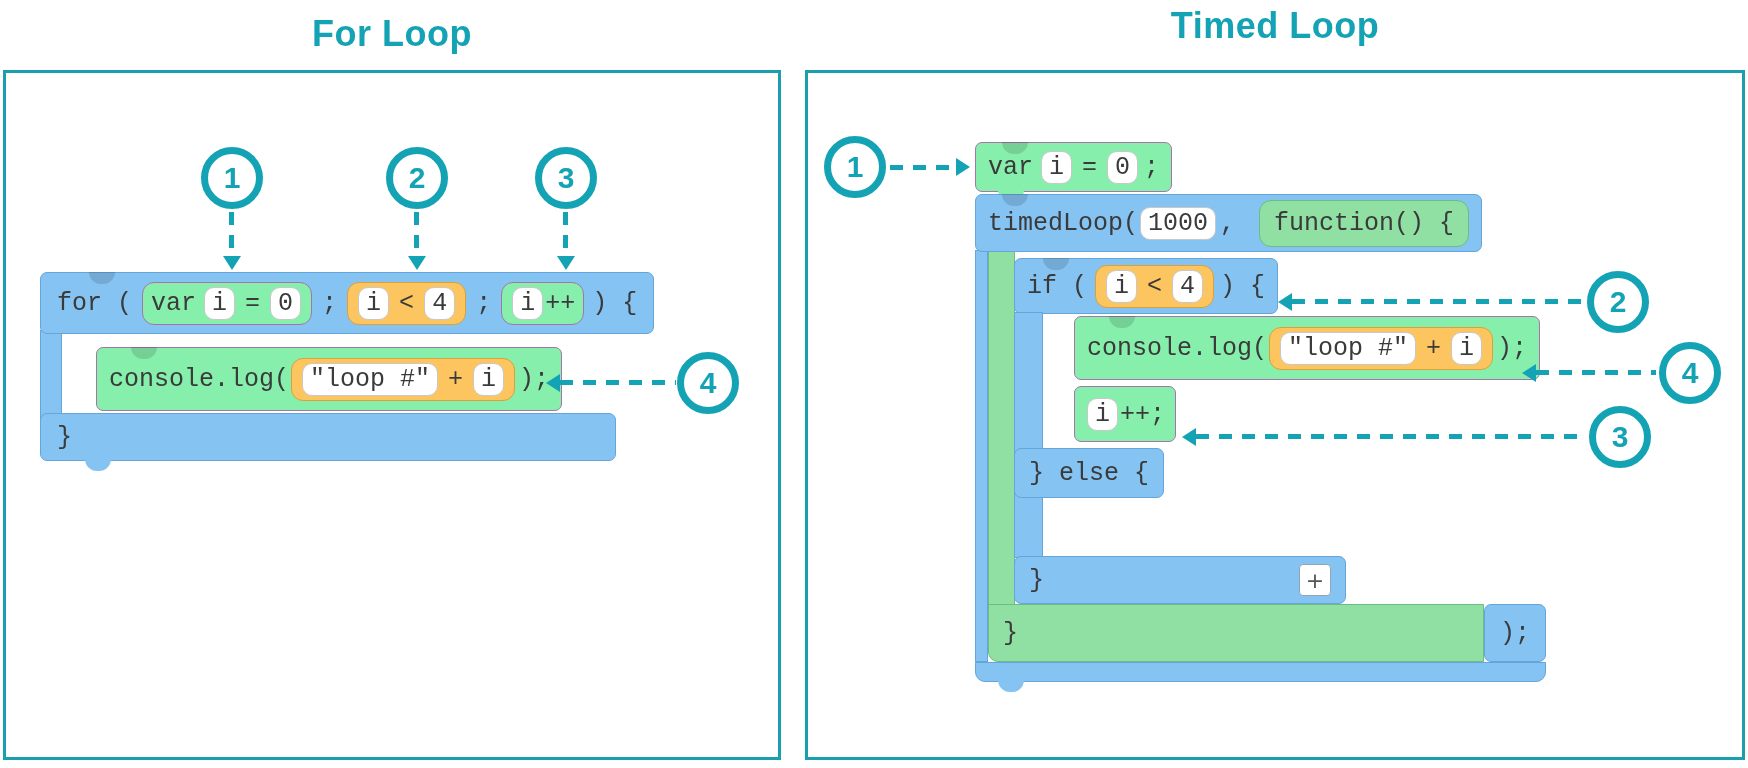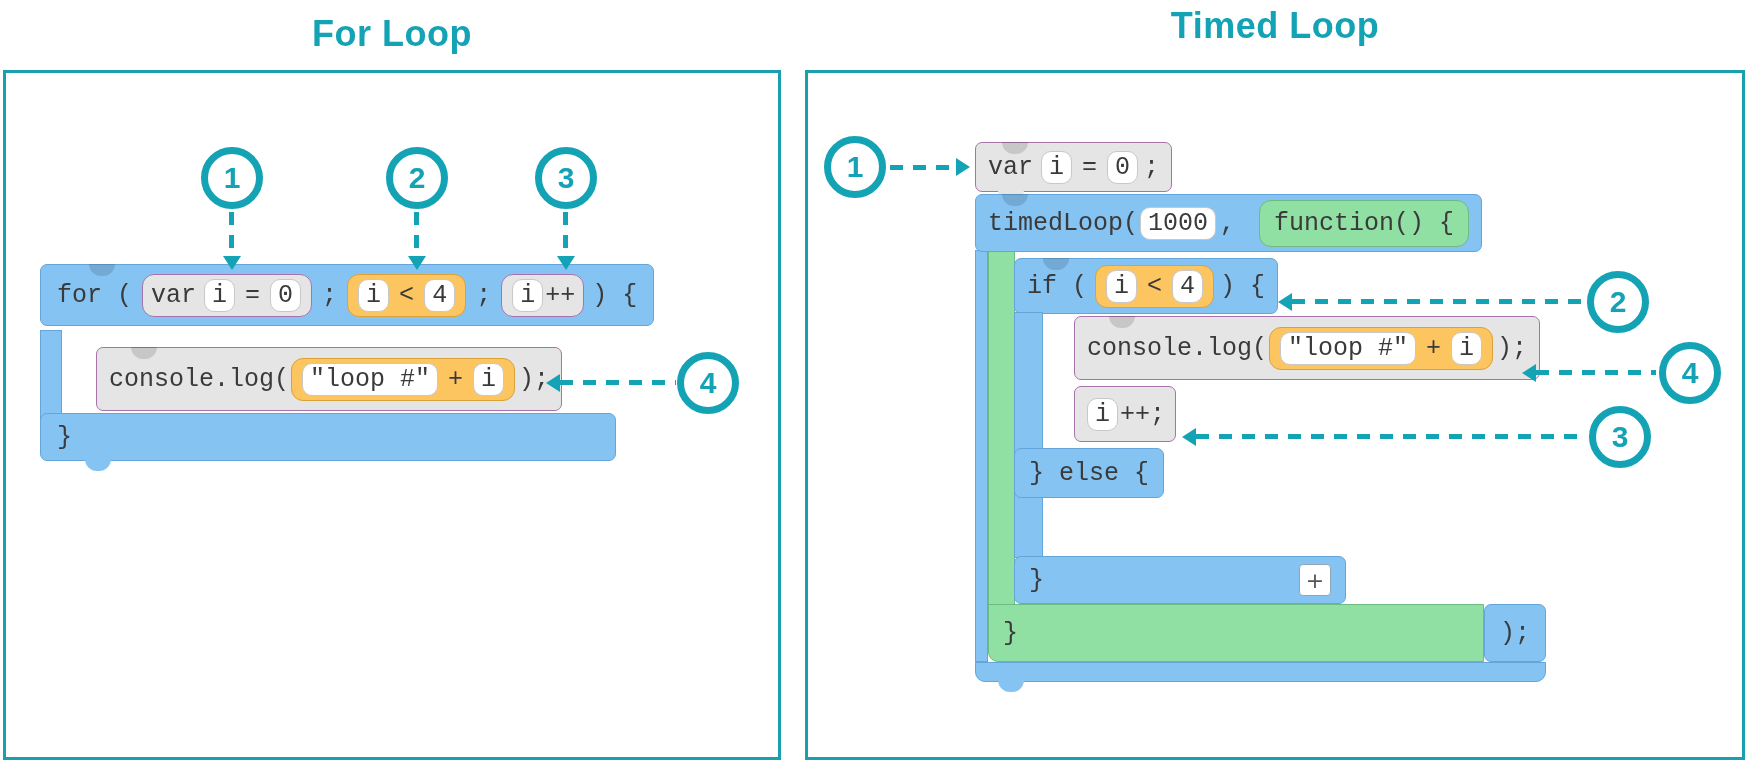--- a/index.html
+++ b/index.html
@@ -7,21 +7,21 @@
          font-family:"Liberation Sans", sans-serif;}
   .title{position:absolute;text-align:center;font-size:36px;font-weight:bold;color:#14A3B4;
          letter-spacing:.5px;}
   .panel{position:absolute;border:3px solid #1A9FAF;box-sizing:border-box;background:#fff;}
   
   .block{position:absolute;display:flex;align-items:center;white-space:pre;
          font-family:"Liberation Mono", monospace;font-size:25px;color:#3a3a3a;
          border-radius:7px;box-sizing:border-box;}
   .rect{position:absolute;box-sizing:border-box;}
   .blue{background:#85C3F2;border:1px solid #64A5DA;}
-  .purple{background:#e5e5e5;border:1px solid #A873AB;}
+  .purple{background:#86efac;border:1px solid #A873AB;}
   .orange{background:#FDC55F;border:1px solid #D9A139;}
   .green{background:#90DFA3;border:1px solid #6CBC84;}
   .inline{position:static;display:inline-flex;align-items:center;border-radius:12px;
           padding:4px 8px;}
   .pill{background:#fff;border:1px solid #C8C8C8;border-radius:10px;padding:1px 7px;
         margin:0 2px;color:#3a3a3a;}
   .notch{position:absolute;top:-1px;width:26px;height:12px;background:rgba(0,0,0,.13);
          border-radius:0 0 13px 13px;}
   .bump{position:absolute;bottom:-11px;width:26px;height:12px;background:inherit;
         border-radius:0 0 13px 13px;}
@@ -45,21 +45,21 @@
 </style>
 </head>
 <body>
 
 <div id="stage">
 
   <div class="title" style="left:3px;top:5px;width:778px;margin-top:8px;">For Loop</div>
   <div class="panel" style="left:3px;top:70px;width:778px;height:690px;"></div>
 
   <div class="rect blue" style="left:40px;top:330px;width:22px;height:92px;"></div>
-  <div class="block blue" style="left:40px;top:264px;height:62px;padding:0 16px;">
+  <div class="block blue" style="left:40px;top:272px;height:62px;padding:0 16px;">
     <div class="notch" style="left:48px;"></div>
     <span>for (</span>
     <span class="inline purple" style="margin-left:10px;">
       <span>var</span>
       <span class="pill" style="margin-left:8px;">i</span>
       <span class="op">=</span>
       <span class="pill">0</span>
     </span>
     <span class="sep">;</span>
     <span class="inline orange">

